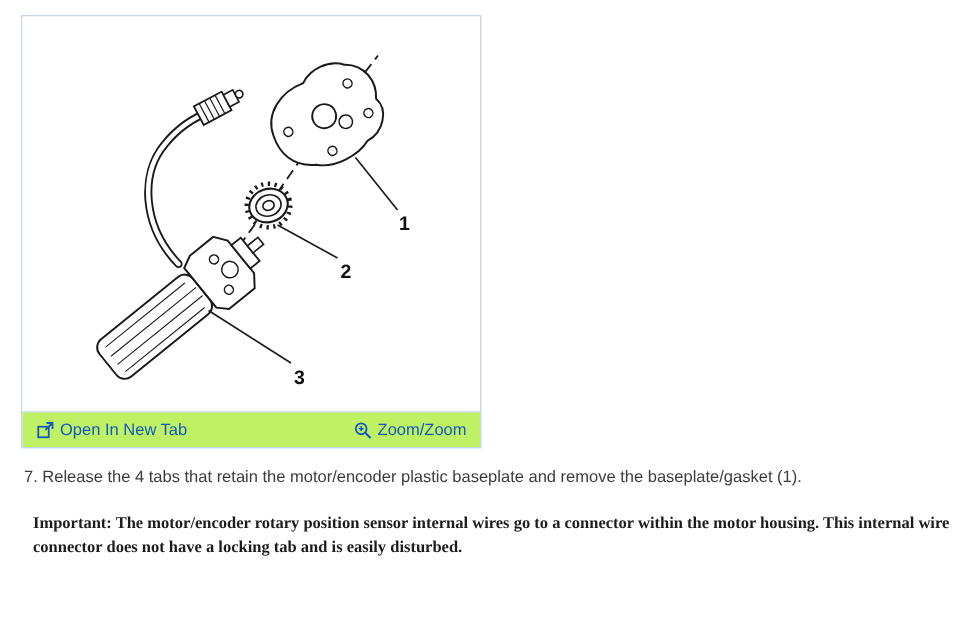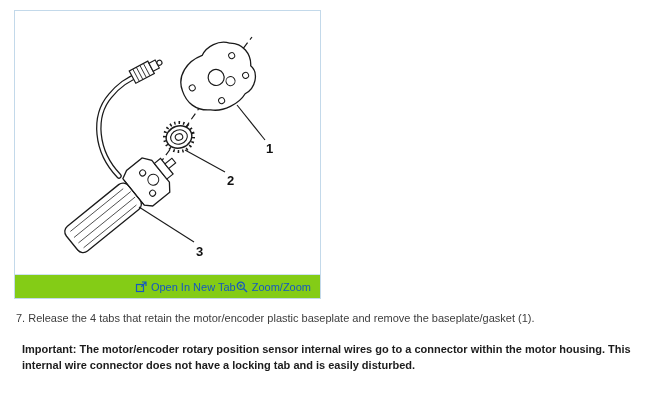--- a/index.html
+++ b/index.html
@@ -23,25 +23,25 @@
     display: flex;
     flex-direction: column;
   }
   .diagram-area {
     flex: 1 1 auto;
     background: #ffffff;
     overflow: hidden;
   }
   .panel-footer {
     flex: 0 0 24px;
-    background: #84cc16;
+    background: #bef264;
     border-top: 1px solid #cfe2f2;
     display: flex;
     align-items: center;
-    justify-content: flex-end;
+    justify-content: space-between;
     padding: 4px 9px;
   }
   .footer-link {
     display: inline-flex;
     align-items: center;
     gap: 4px;
     font-size: 11px;
     color: #1558c0;
     text-decoration: none;
     cursor: pointer;
@@ -62,20 +62,21 @@
     color: #3c3c3c;
     margin-bottom: 16px;
   }
   .important {
     font-size: 11px;
     line-height: 16px;
     font-weight: bold;
     color: #1c1c1c;
     padding-left: 6px;
     max-width: 618px;
+    font-family: Liberation Serif, serif;
   }
 
   svg text { font-family: "Liberation Sans", sans-serif; }
 </style>
 </head>
 <body>
 
 <div class="page">
 
   <div class="diagram-panel">

